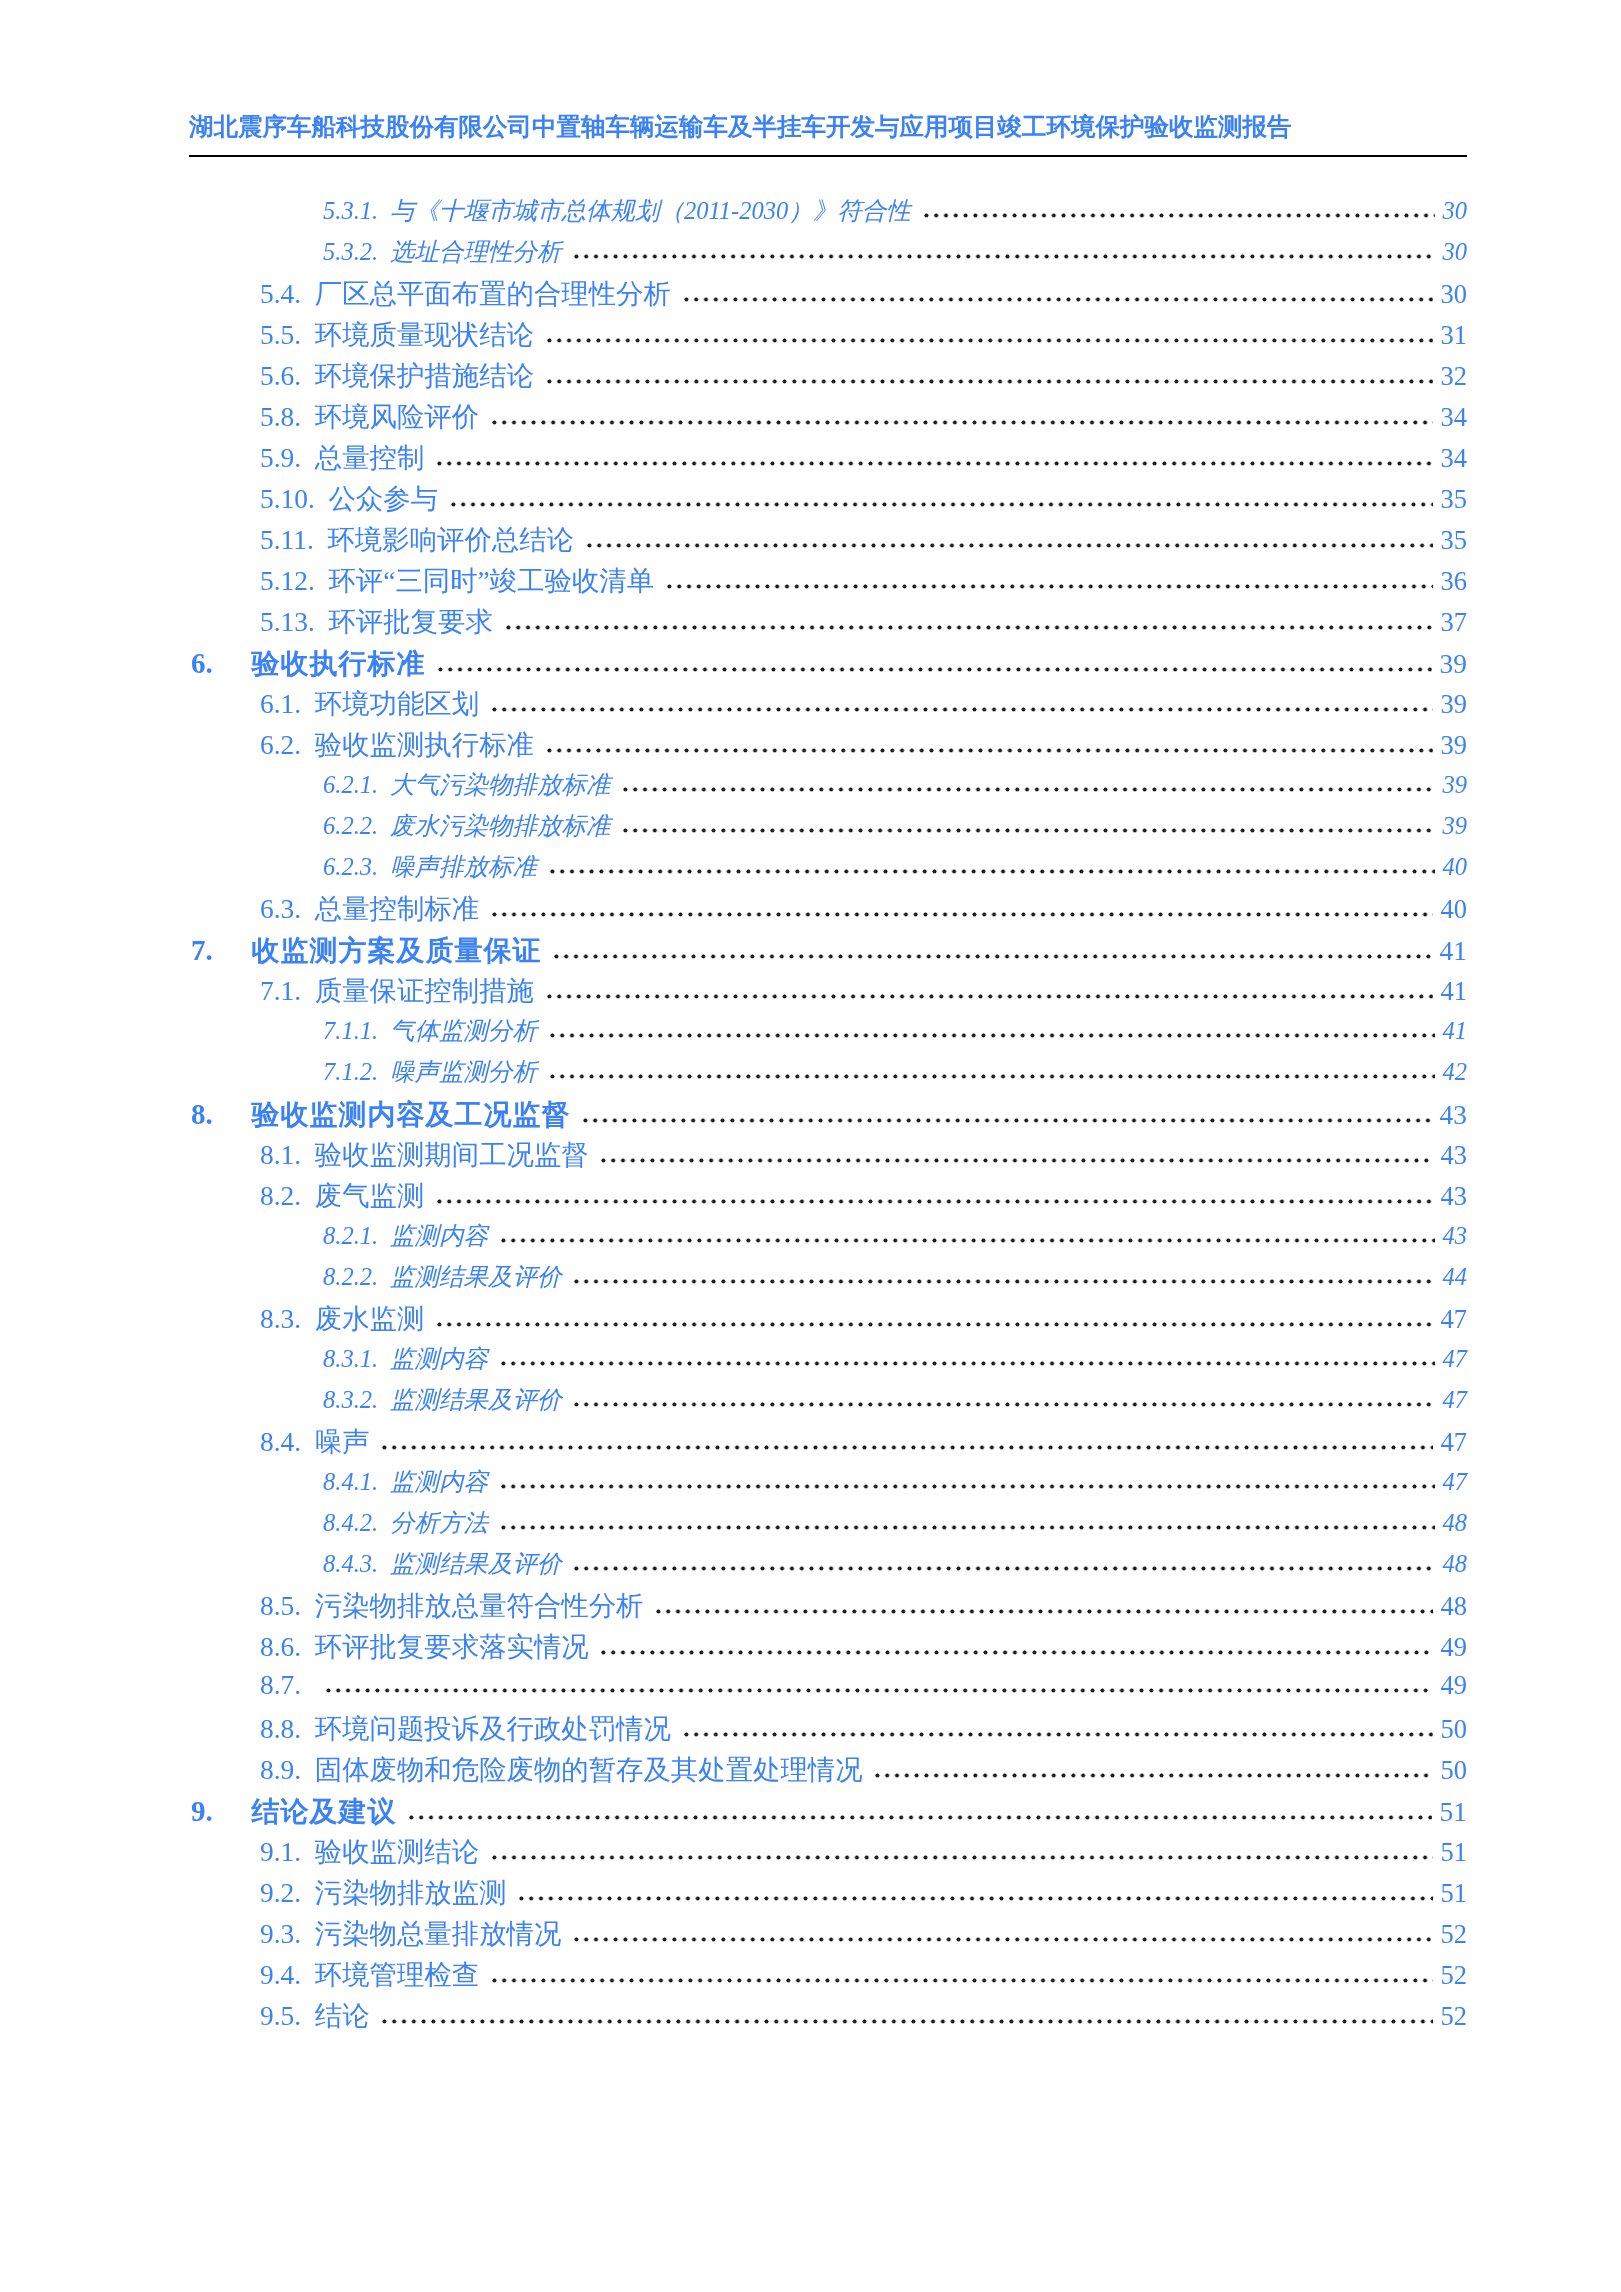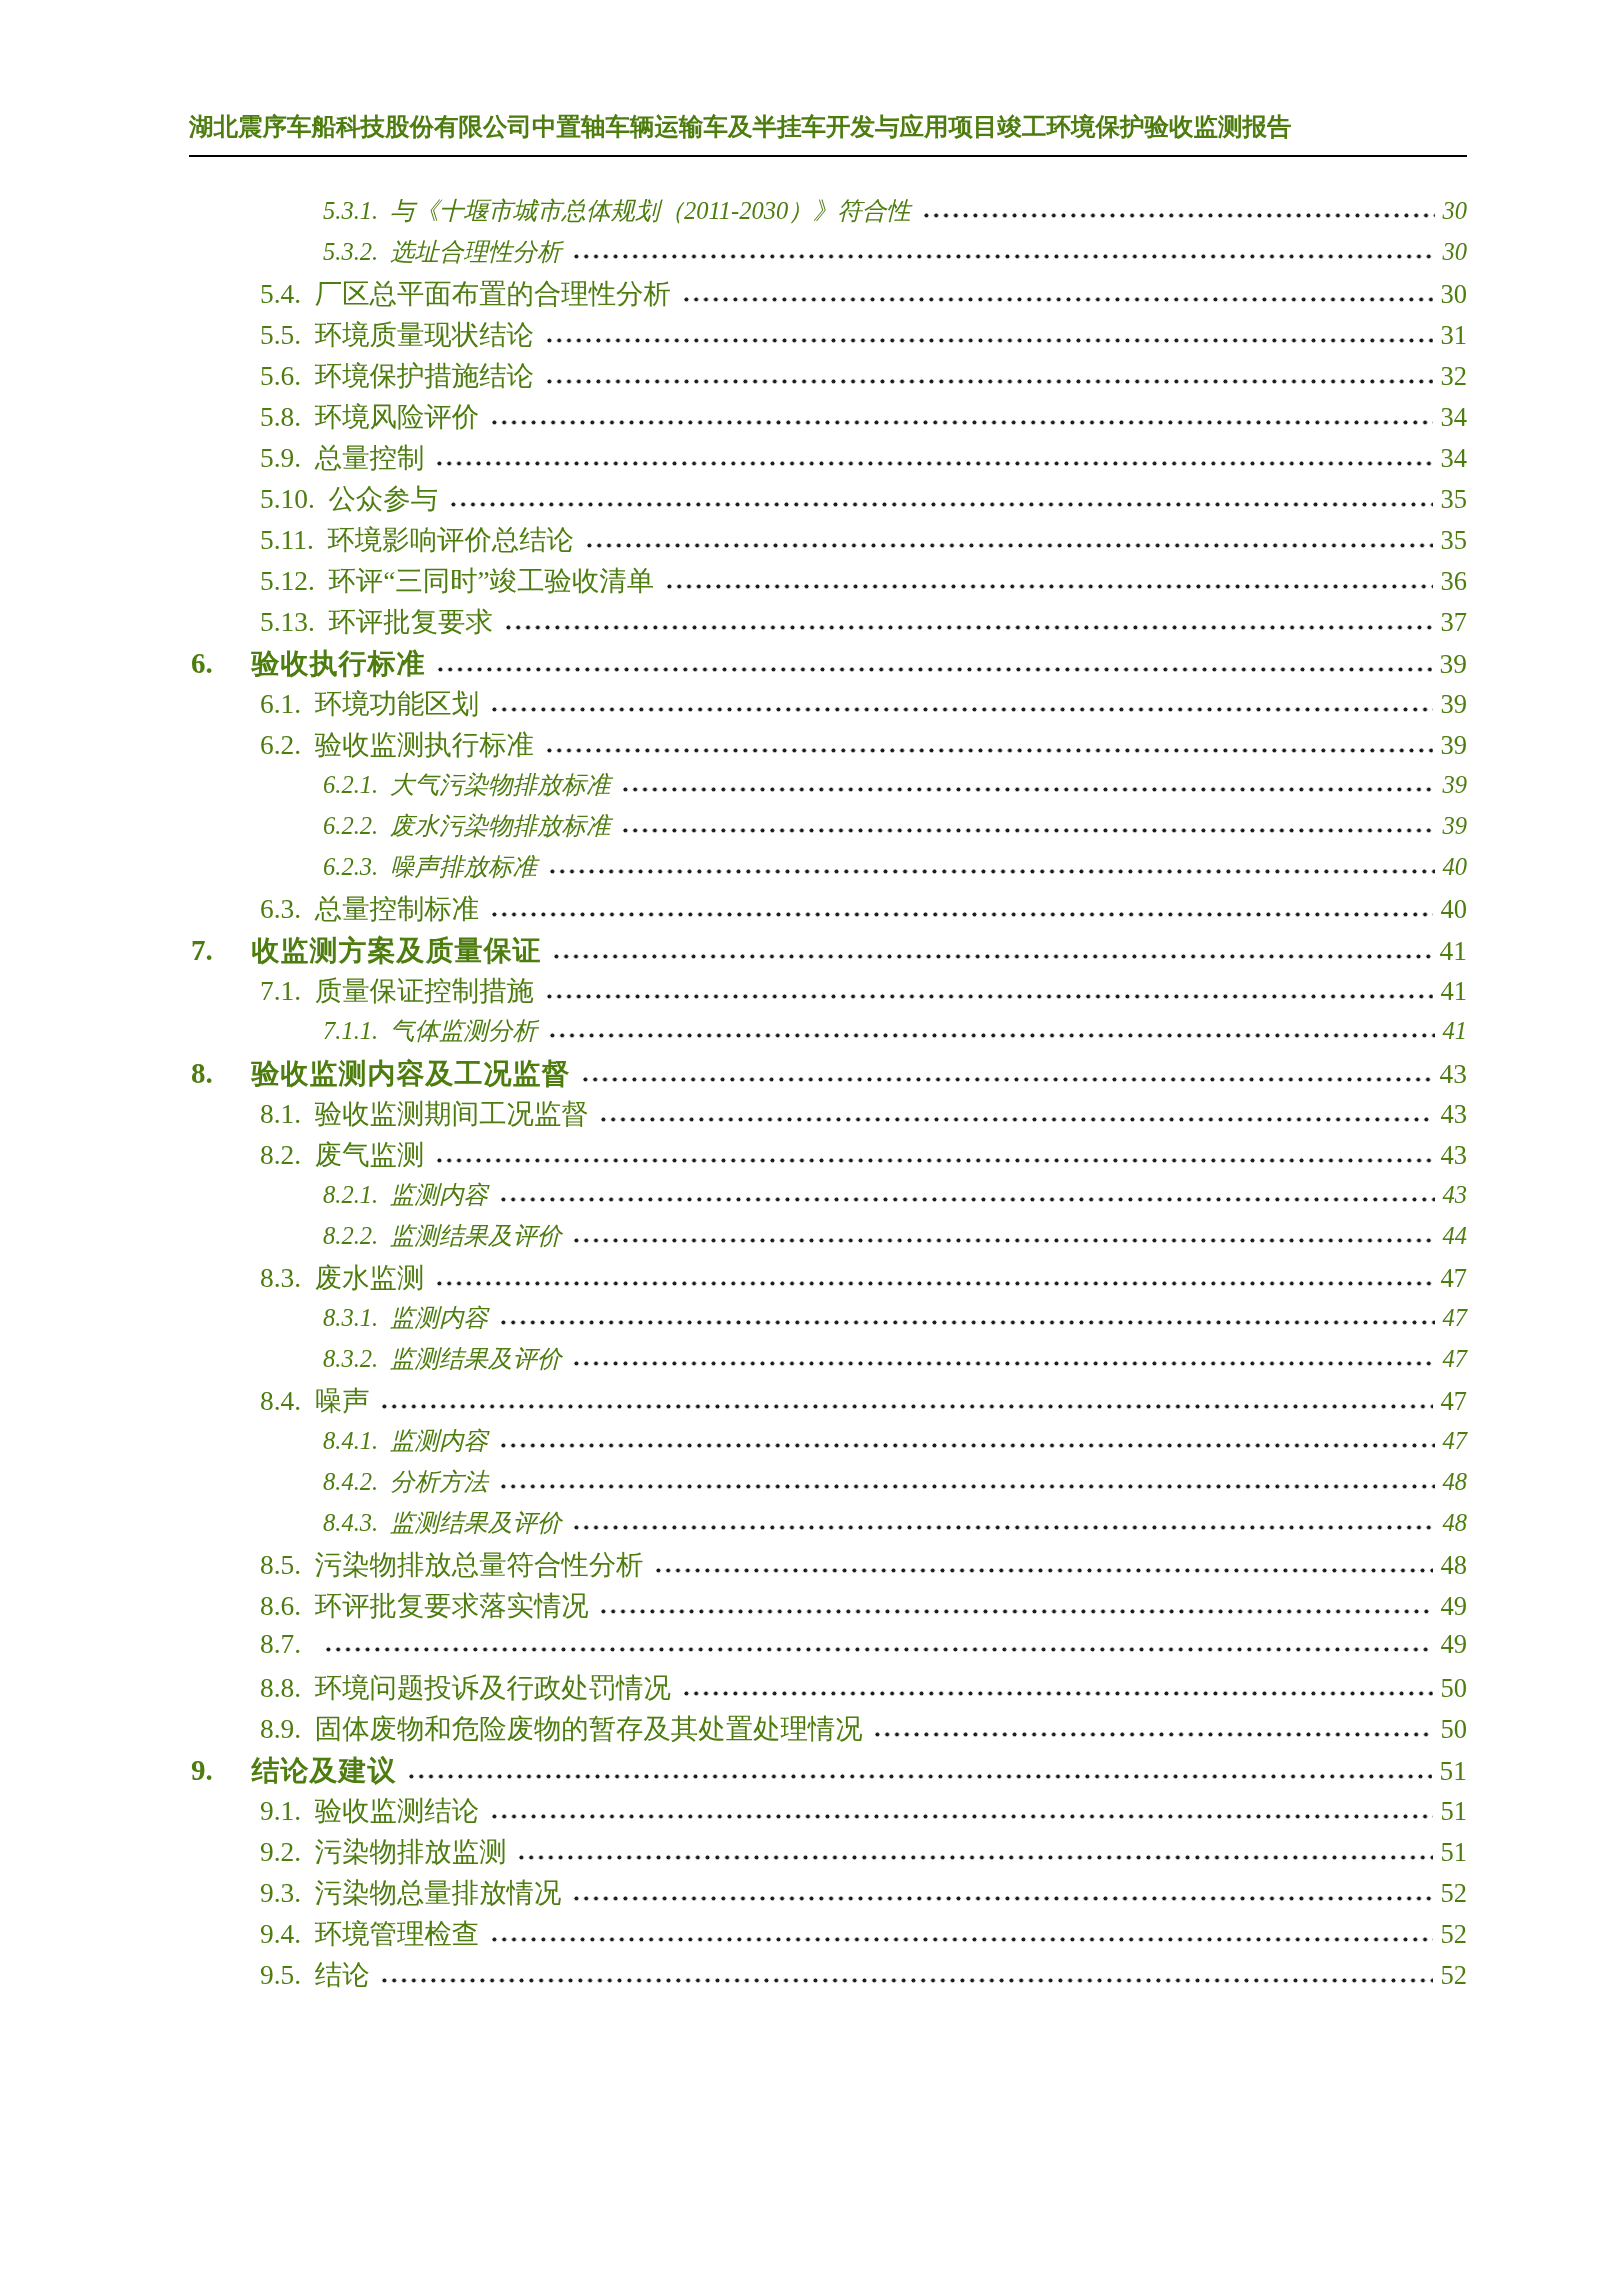--- a/index.html
+++ b/index.html
@@ -2,21 +2,21 @@
 <html><head>
 <meta charset="utf-8">
 <style>
   html,body{margin:0;padding:0;background:#e8e8e8;}
   .page{
     position:relative;
     width:1621px;height:2293px;
     margin:0 auto;
     background:#ffffff;
     overflow:hidden;
-    color:#4d7c0f;
+    color:#3b82f6;
     font-family:"Liberation Serif","DejaVu Serif",serif;
   }
   .header{
     position:absolute;
     left:189px;top:110px;width:1278px;
     border-bottom:2.9px solid #000;
     padding-bottom:11.8px;
   }
   .header-text{
     font-size:24.5px;
@@ -186,20 +186,26 @@
     <span class="title">质量保证控制措施</span>
     <span class="leader"></span>
     <span class="pg">41</span>
   </div>
       <div class="toc-row lvl3">
     <span class="num">7.1.1.</span>
     <span class="title">气体监测分析</span>
     <span class="leader"></span>
     <span class="pg">41</span>
   </div>
+      <div class="toc-row lvl3">
+    <span class="num">7.1.2.</span>
+    <span class="title">噪声监测分析</span>
+    <span class="leader"></span>
+    <span class="pg">42</span>
+  </div>
       <div class="toc-row lvl1">
     <span class="num">8.</span>
     <span class="title">验收监测内容及工况监督</span>
     <span class="leader"></span>
     <span class="pg">43</span>
   </div>
       <div class="toc-row lvl2">
     <span class="num">8.1.</span>
     <span class="title">验收监测期间工况监督</span>
     <span class="leader"></span>

